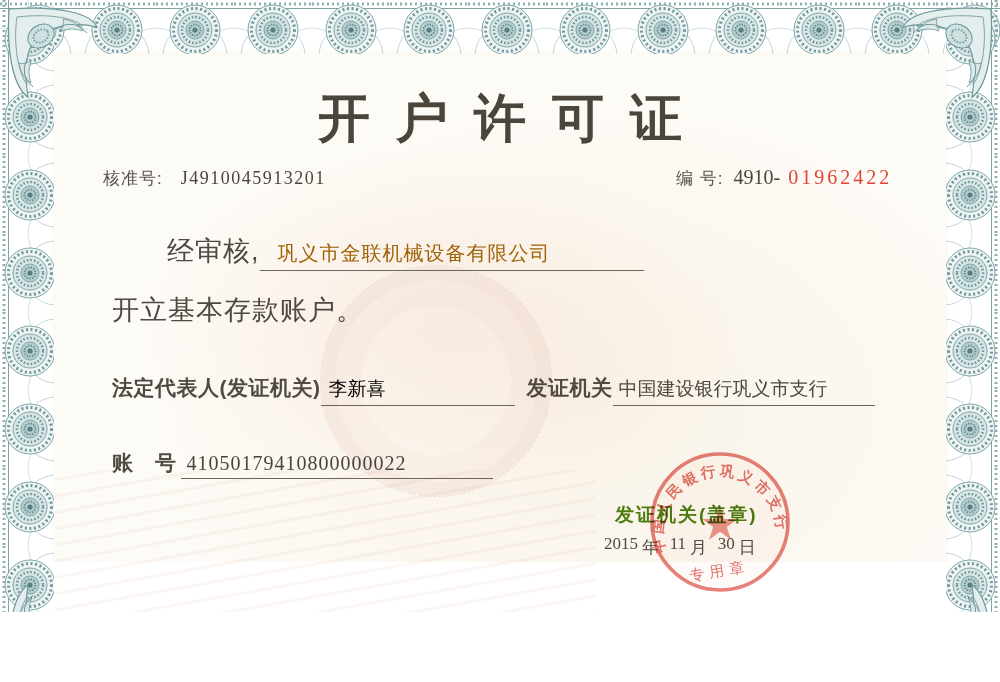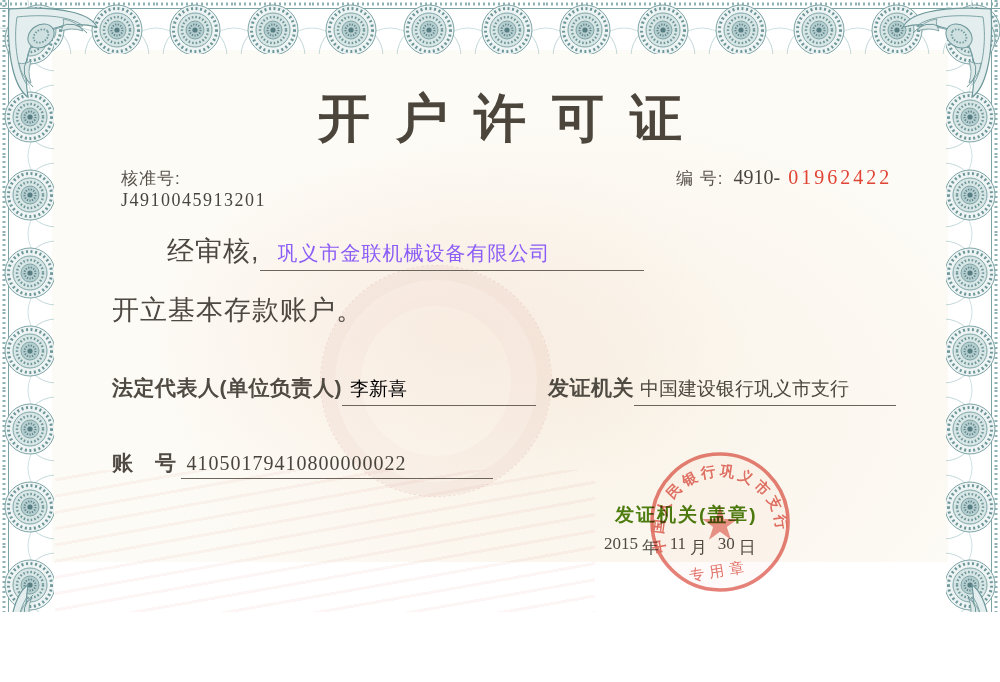--- a/index.html
+++ b/index.html
@@ -32,29 +32,29 @@
   
   .title{
     position:absolute;top:84px;left:0;right:0;text-align:center;
     font-family:"Liberation Serif",serif;font-weight:700;
     font-size:52px;letter-spacing:26px;padding-left:26px;color:#4b453c;
   }
   .row{position:absolute;display:flex;align-items:baseline;}
   .lbl{font-size:17px;color:#57524b;letter-spacing:1px;}
   .lbl-big{font-size:21px;color:#4f4a42;font-weight:600;letter-spacing:.5px;}
   .num{font-family:"Liberation Serif",serif;}
-  .approval-row{left:103px;top:167px;flex-direction:column;}
+  .approval-row{left:103px;top:167px;}
   .approval-row .num{font-size:18px;letter-spacing:1.5px;margin-left:18px;color:#49453e;}
   .serial-row{left:676px;top:166px;}
   .serial-prefix{font-size:20px;margin-left:10px;color:#49453e;}
   .serial-number{font-size:20px;margin-left:8px;letter-spacing:3px;color:#df4435;}
   .big-text{font-size:27px;color:#4d4841;letter-spacing:1px;font-weight:500;}
   .body-row1{left:167px;top:233px;right:100px;}
   .u{display:inline-block;border-bottom:1.6px solid #6b655c;padding-bottom:3px;}
-  .company.u{width:366px;font-family:"Liberation Serif",serif;font-size:20px;padding-left:18px;letter-spacing:1px;color:#8b5cf6;}
+  .company.u{width:366px;font-family:"Liberation Serif",serif;font-size:20px;padding-left:18px;letter-spacing:1px;color:#a16207;}
   .body-suffix{margin-left:16px;}
   .body-row2{left:112px;top:292px;}
   .rep-row{left:112px;top:374px;}
   .rep-value.u{width:186px;font-family:"Liberation Serif",serif;font-size:19px;padding-left:8px;color:#000000;}
   .bank-label{margin-left:12px;}
   .bank-value.u{width:256px;font-family:"Liberation Serif",serif;font-size:19px;padding-left:6px;color:#4c473f;}
   .acct-row{left:112px;top:449px;}
   .acct-value.u{width:306px;font-size:20px;letter-spacing:1px;padding-left:6px;margin-left:4px;color:#49453e;}
   .issuer-block{position:absolute;left:600px;top:502px;}
   .issuer-label{font-size:19px;font-weight:600;letter-spacing:2px;color:#4d7c0f;margin-left:15px;}
@@ -140,21 +140,21 @@
   <div class="row body-row1">
     <span class="big-text">经审核,</span>
     <span class="company u">巩义市金联机械设备有限公司</span>
   </div>
 
   <div class="row body-row2">
     <span class="big-text">开立基本存款账户。</span>
   </div>
 
   <div class="row rep-row">
-    <span class="lbl-big">法定代表人(单位负责人)</span>
+    <span class="lbl-big">法定代表人(发证机关)</span>
     <span class="rep-value u">李新喜</span>
     <span class="lbl-big bank-label">发证机关</span>
     <span class="bank-value u">中国建设银行巩义市支行</span>
   </div>
 
   <div class="row acct-row">
     <span class="lbl-big">账　号</span>
     <span class="num acct-value u">41050179410800000022</span>
   </div>
 

